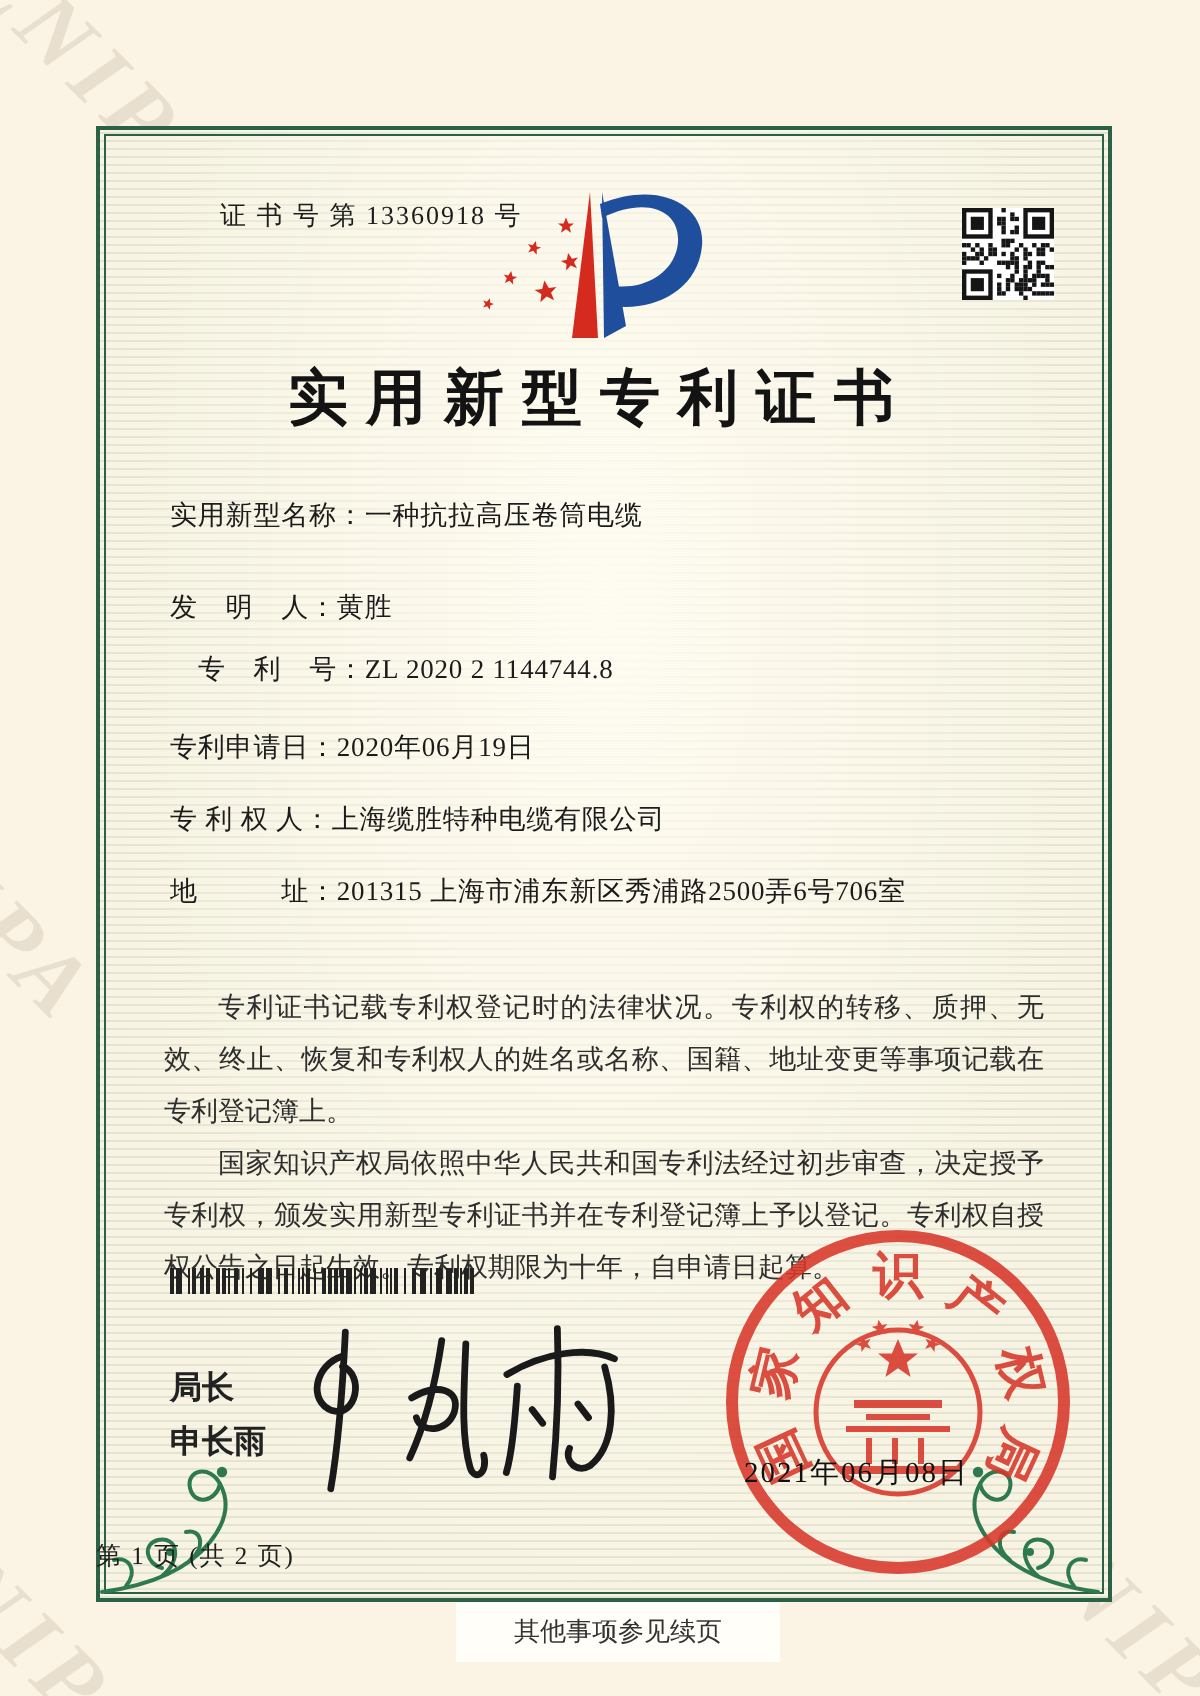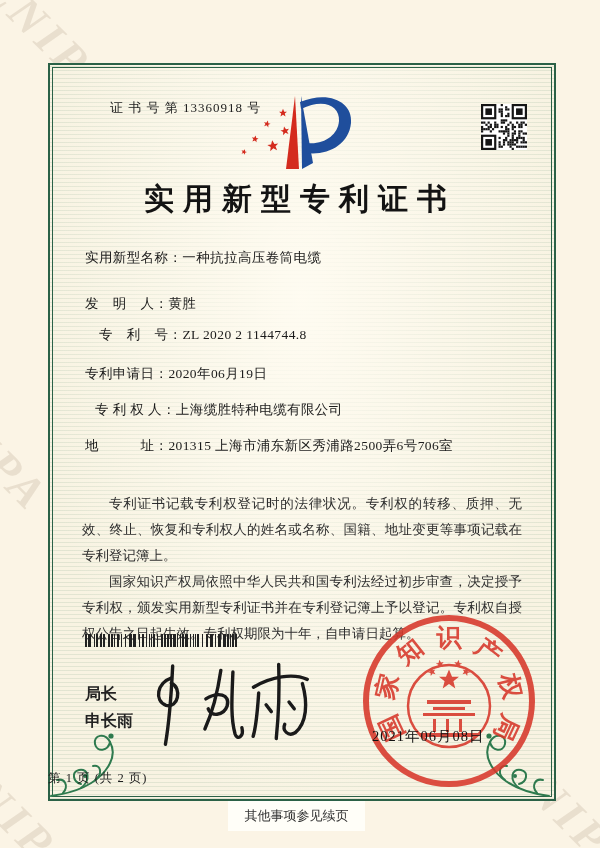--- a/index.html
+++ b/index.html
@@ -23,21 +23,21 @@
   .flabel{color:#1b1b1b;}
   .fvalue{color:#1b1b1b;}
   .pair2{position:absolute;left:215px;top:0;white-space:nowrap;}
   .paras{left:82px;top:491px;width:440px;font-size:13.5px;line-height:26px;
         text-align:justify;color:#2e2e2e;}
   .paras p{margin:0;text-indent:2em;}
   .official{left:85px;font-size:16px;font-weight:700;
         font-family:"Liberation Sans","DejaVu Sans",sans-serif;color:#222;}
   .seal-date{left:372px;top:727px;font-size:14.5px;letter-spacing:1px;color:#111;z-index:6;}
   .page-info{left:48px;top:770px;width:504px;text-align:left;font-size:12.5px;letter-spacing:1px;}
-  .cont-box{left:228px;top:801px;width:137px;height:30px;background:#fffef8;
+  .cont-box{left:228px;top:801px;width:162px;height:30px;background:#fffef8;
         text-align:center;line-height:30px;font-size:13px;color:#333;}
   svg{display:block;}
   .nosel{pointer-events:none;}
 </style>
 </head>
 <body>
 
 <div class="page">
 
   <div class="watermark" style="left:10px;top:-40px;">CNIPA</div>
@@ -219,21 +219,21 @@
   <div class="abs title">实用新型专利证书</div>
   <div class="abs field" style="top:295px;">
     <span class="flabel">发　明　人：</span><span class="fvalue">黄胜</span>
   </div>
   <div class="abs field" style="top:326px;margin-left:14px;">
     <span class="flabel">专　利　号：</span><span class="fvalue">ZL 2020 2 1144744.8</span>
   </div>
   <div class="abs field" style="top:365px;">
     <span class="flabel">专利申请日：</span><span class="fvalue">2020年06月19日</span>
   </div>
-  <div class="abs field" style="top:401px;margin-left:10px;">
+  <div class="abs field" style="top:401px;">
     <span class="flabel">专 利 权 人：</span><span class="fvalue">上海缆胜特种电缆有限公司</span>
   </div>
   <div class="abs field" style="top:437px;">
     <span class="flabel">地　　　址：</span><span class="fvalue">201315 上海市浦东新区秀浦路2500弄6号706室</span>
   </div>
 
   <div class="abs paras">
     <p>专利证书记载专利权登记时的法律状况。专利权的转移、质押、无效、终止、恢复和专利权人的姓名或名称、国籍、地址变更等事项记载在专利登记簿上。</p>
     <p>国家知识产权局依照中华人民共和国专利法经过初步审查，决定授予专利权，颁发实用新型专利证书并在专利登记簿上予以登记。专利权自授权公告之日起生效。专利权期限为十年，自申请日起算。</p>
   </div>

